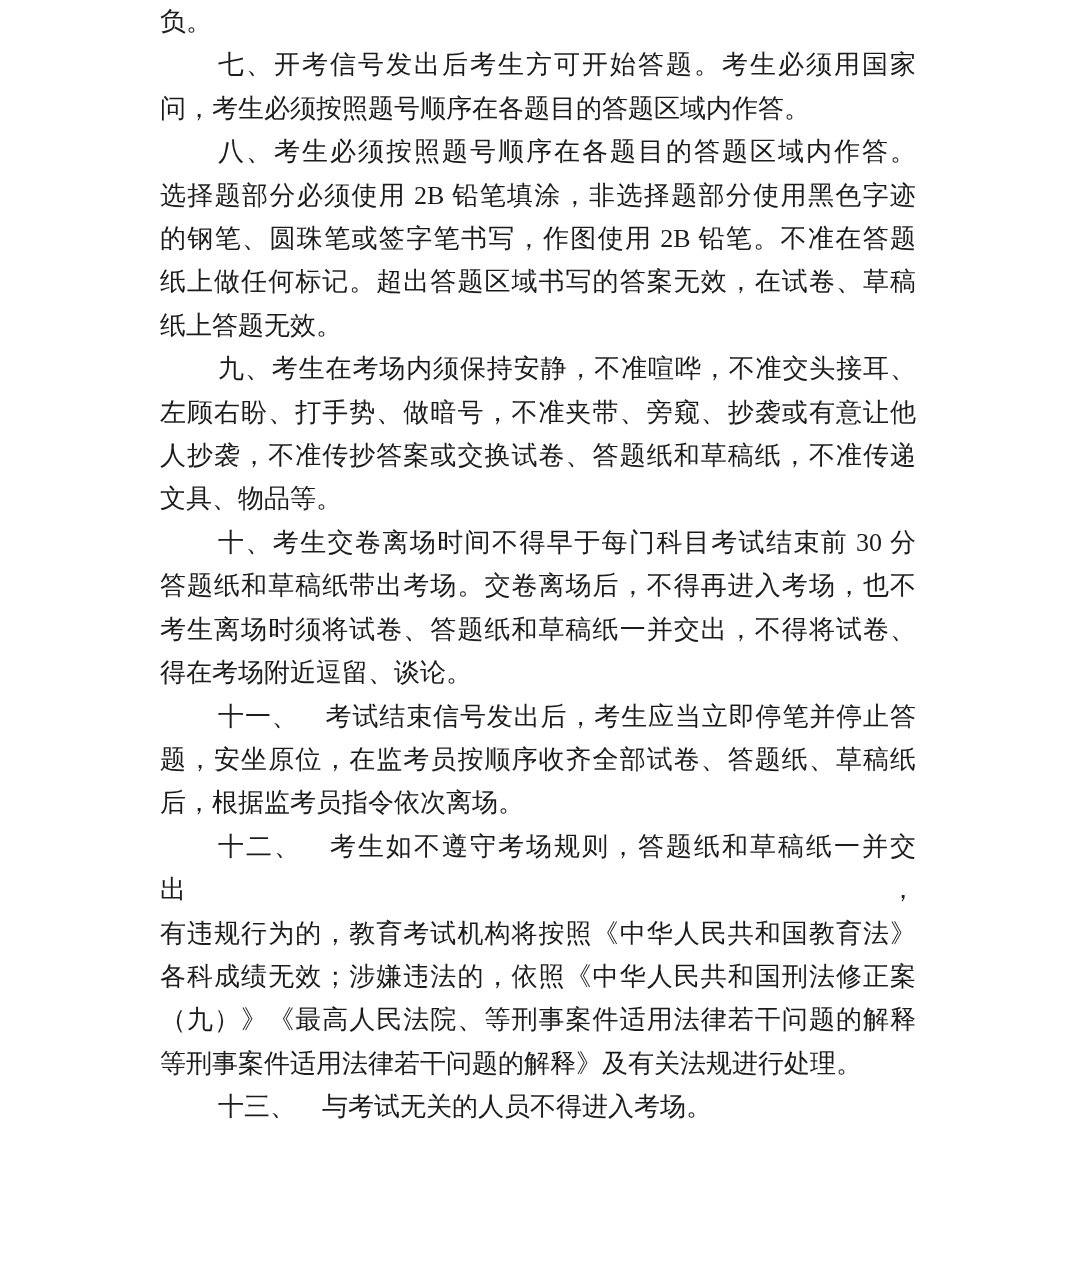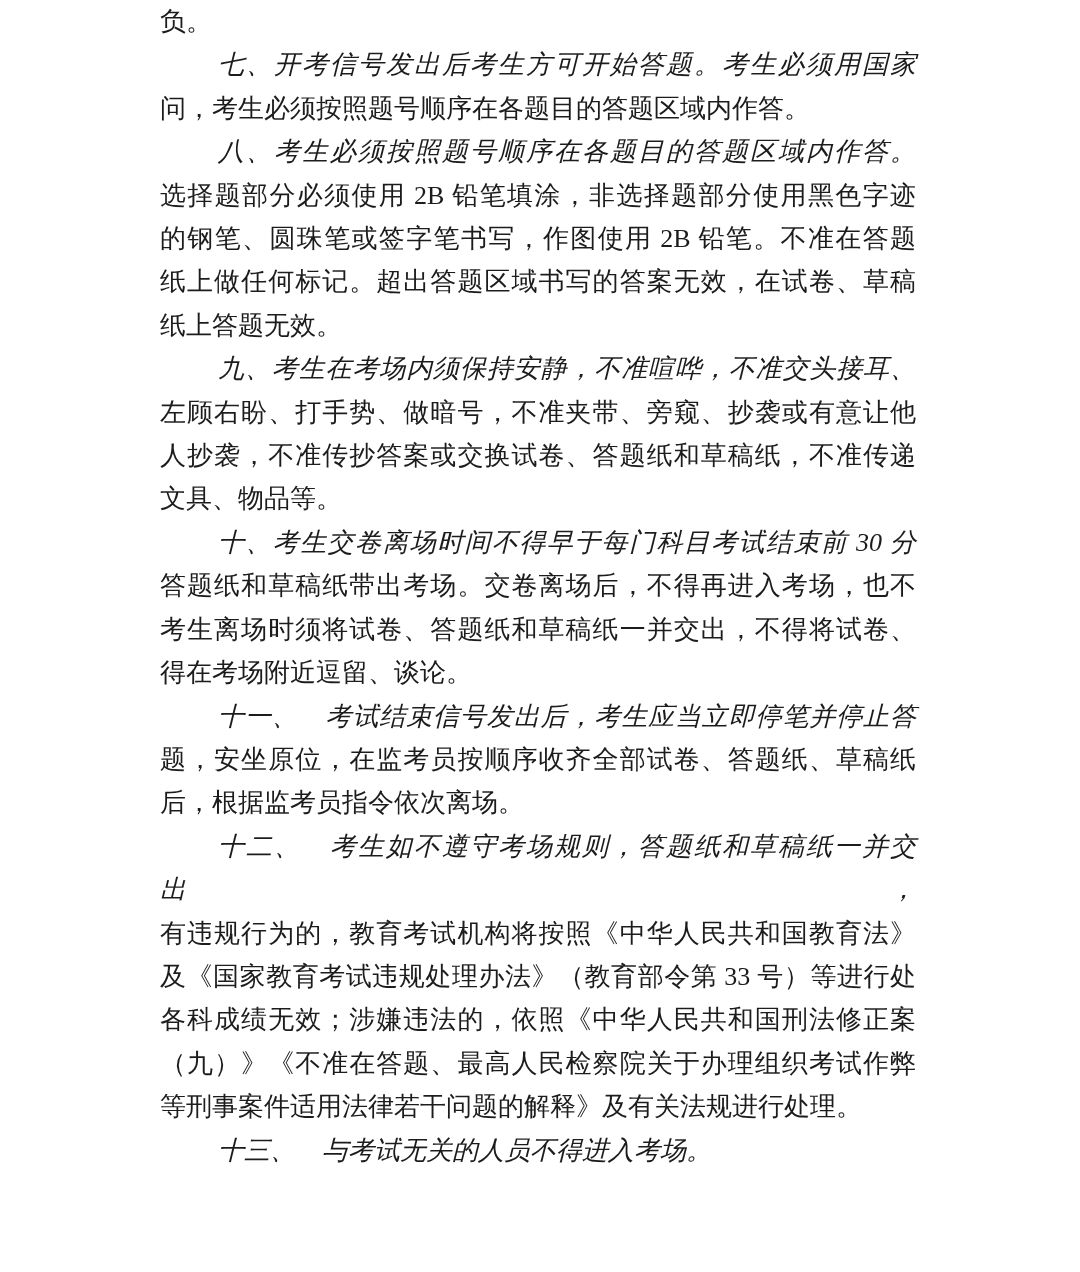--- a/index.html
+++ b/index.html
@@ -38,21 +38,20 @@
     text-align-last: justify;
   }
   
   .line-last {
     text-align: left;
     text-align-last: left;
   }
   
   .line-indent {
     text-indent: 58px;
-    font-style: italic;
   }
 </style>
 </head>
 <body>
 
 <div class="page" style="background: rgb(255, 255, 255); color: rgb(28, 28, 28);">
   <div class="content" id="doc-content">
       <div class="paragraph">
         <div class="line line-last">负。</div>
       </div>
@@ -80,22 +79,21 @@
         <div class="line line-last">得在考场附近逗留、谈论。</div>
       </div>
       <div class="paragraph">
         <div class="line line-full line-indent">十一、　考试结束信号发出后，考生应当立即停笔并停止答</div>
         <div class="line line-full">题，安坐原位，在监考员按顺序收齐全部试卷、答题纸、草稿纸</div>
         <div class="line line-last">后，根据监考员指令依次离场。</div>
       </div>
       <div class="paragraph">
         <div class="line line-full line-indent">十二、　考生如不遵守考场规则，答题纸和草稿纸一并交出，</div>
         <div class="line line-full">有违规行为的，教育考试机构将按照《中华人民共和国教育法》</div>
-        <div class="line line-full">及《国家教育考试违规处理办法》（教育部令第 33 号）等进行处</div>
         <div class="line line-full">各科成绩无效；涉嫌违法的，依照《中华人民共和国刑法修正案</div>
-        <div class="line line-full">（九）》《不准在答题、最高人民检察院关于办理组织考试作弊</div>
+        <div class="line line-full">（九）》《最高人民法院、等刑事案件适用法律若干问题的解释</div>
         <div class="line line-last">等刑事案件适用法律若干问题的解释》及有关法规进行处理。</div>
       </div>
       <div class="paragraph">
         <div class="line line-last line-indent">十三、　与考试无关的人员不得进入考场。</div>
       </div>
     </div>
 </div>
 
 </body></html>

